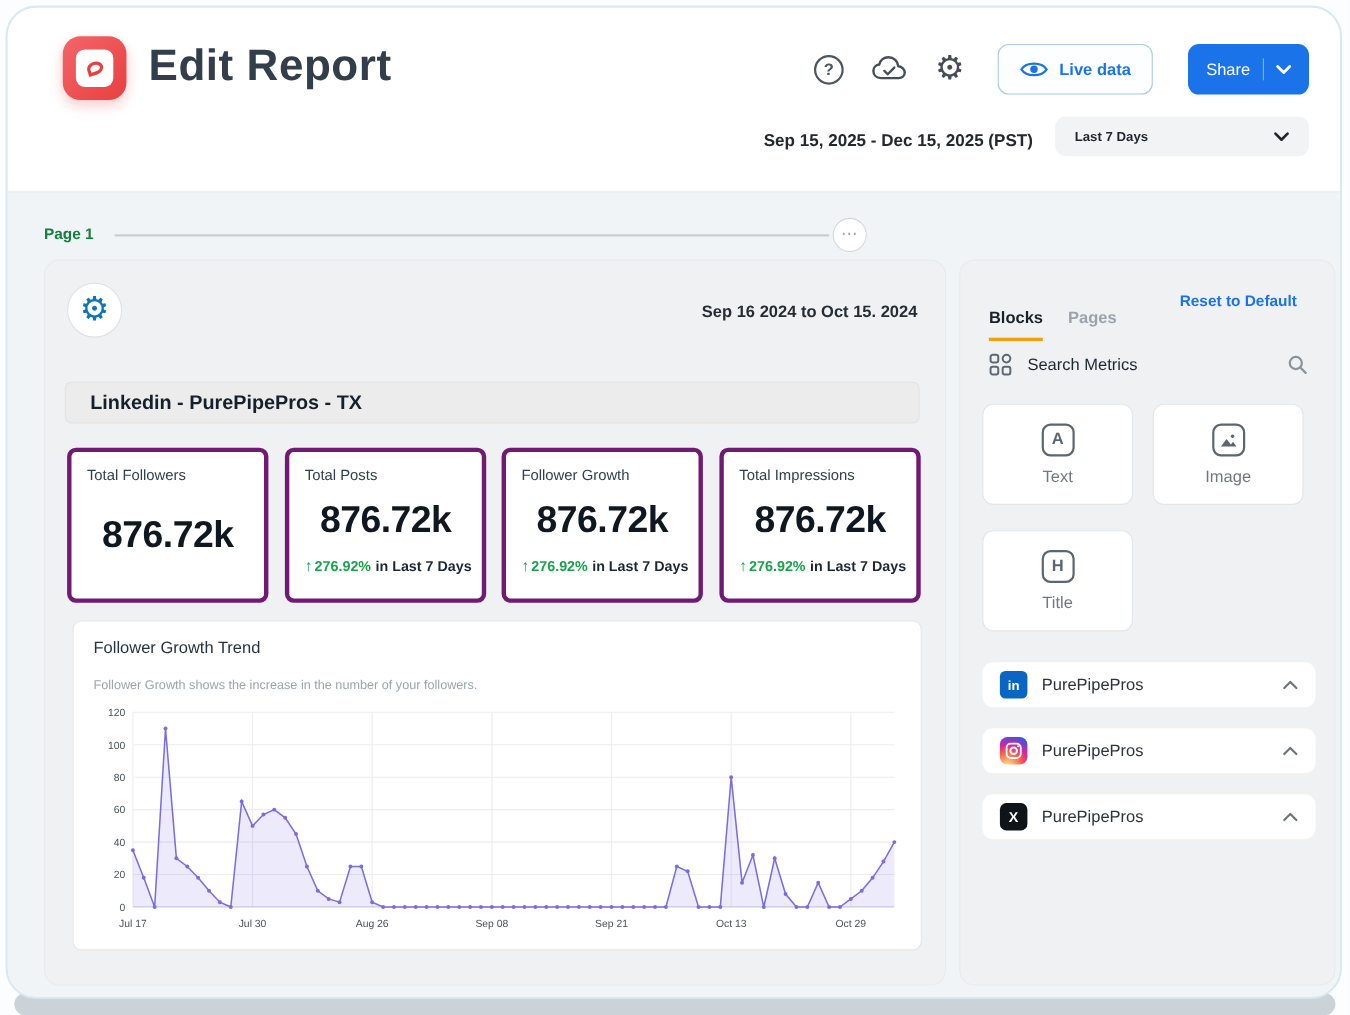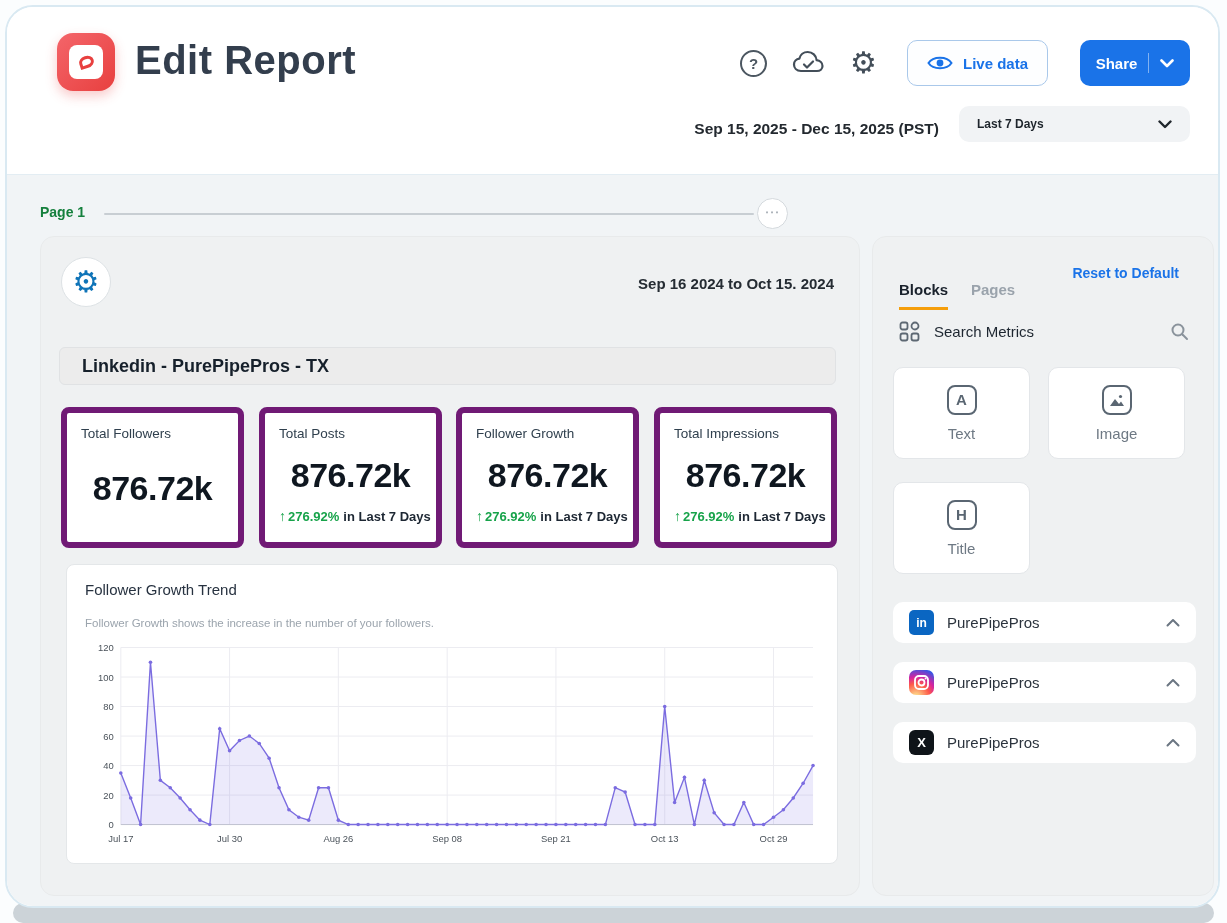--- a/index.html
+++ b/index.html
@@ -25,21 +25,21 @@
   .hdr-icons { position:absolute; top:40px; left:733px; display:flex; gap:25px; align-items:center; height:32px; }
   .help-btn { width:27px; height:27px; border:2px solid #4c5761; border-radius:50%; color:#4c5761;
     font-size:15px; font-weight:bold; display:flex; align-items:center; justify-content:center; background:#fff; cursor:pointer; }
   .icon-btn { background:none; border:none; padding:0; cursor:pointer; display:flex; align-items:center; }
   .gear-glyph { font-size:30px; color:#434e59; line-height:1; font-family:"DejaVu Sans", sans-serif; }
   .live-data-btn { position:absolute; left:900px; top:33px; width:141px; height:46px; border:1.5px solid #a9c8ea;
     border-radius:10px; background:#fdfeff; display:flex; align-items:center; justify-content:center; gap:10px;
     color:#1a73e8; font-weight:bold; font-size:15px; cursor:pointer; }
   .share-btn { position:absolute; left:1073px; top:33px; width:110px; height:46px; background:#1a73e8; border:none;
     border-radius:10px; color:#fff; display:flex; align-items:center; justify-content:center; gap:11px;
-    font-weight:bold; font-size:15px; cursor:pointer; }
+    font-weight:normal; font-size:15px; cursor:pointer; }
   .share-divider { width:1px; height:20px; background:rgba(255,255,255,.45); }
   .date-line { position:absolute; top:113px; left:400px; width:532px; text-align:right; font-size:15.5px; font-weight:bold; color:#23292f; }
   .period-select { position:absolute; left:952px; top:99px; width:231px; height:36px; background:#f1f3f5; border:none;
     border-radius:10px; display:flex; align-items:center; justify-content:space-between; padding:8px 18px;
     font-size:12px; font-weight:bold; color:#1e252c; cursor:pointer; }
   
   .main { position:absolute; top:167px; left:0; right:0; bottom:0; background:#f1f4f6; border-top:1px solid #e3edf3; }
   .page-label { position:absolute; left:33px; top:29px; font-size:14px; font-weight:bold; color:#15803d; }
   .page-line { position:absolute; left:97px; top:38px; width:650px; height:2px; background:#c8ced3; border-radius:1px; }
   .page-more { position:absolute; left:750px; top:23px; width:31px; height:31px; background:#fff; border:1px solid #d4d9dd;
@@ -47,21 +47,21 @@
     letter-spacing:1px; cursor:pointer; padding-bottom:4px; }
   
   .canvas { position:absolute; left:33px; top:61px; width:820px; height:660px; background:#eff1f2; border:1px solid #e8eaeb; border-radius:14px; }
   .logo { position:absolute; left:20px; top:20px; width:50px; height:50px; border-radius:50%; background:#fff;
     border:1px solid #dde2e5; display:flex; align-items:center; justify-content:center; }
   .logo-glyph { font-size:30px; color:#0f74b8; line-height:1; font-family:"DejaVu Sans", sans-serif; }
   .report-date { position:absolute; right:25px; top:38px; font-size:15px; font-weight:bold; color:#252c33; }
   .report-titlebar { position:absolute; left:18px; top:110px; width:777px; height:38px; background:#ececec;
     border:1px solid #e0e2e4; border-radius:6px; display:flex; align-items:center; padding-left:22px;
     font-size:18px; font-weight:bold; color:#16202b; cursor:pointer; }
-  .metric-card { position:absolute; top:170px; width:183px; height:141px; background:#fff; border:6px solid #701a75;
+  .metric-card { position:absolute; top:170px; width:183px; height:141px; background:#fff; border:4px solid #701a75;
     border-radius:8px; padding:13px 14px; cursor:pointer; }
   .metric-label { font-size:13.5px; color:#30404e; }
   .metric-value { text-align:center; font-size:34px; font-weight:bold; color:#0f1720; margin-top:15px; letter-spacing:-0.5px; }
   .metric-card.first .metric-value { margin-top:28px; }
   .metric-growth { text-align:center; margin-top:13px; font-size:13px; font-weight:bold; color:#1d2733; white-space:nowrap; }
   .metric-growth .arrow { color:#17a34a; font-size:14px; margin-right:2px; }
   .metric-growth .pct { color:#17a34a; margin-right:4px; }
   .metric-growth .suffix { color:#1d2733; }
   .chart-card { position:absolute; left:25px; top:327px; width:772px; height:300px; background:#fff;
     border:1px solid #e4e7e9; border-radius:8px; padding:16px 18px 8px; cursor:pointer; }

